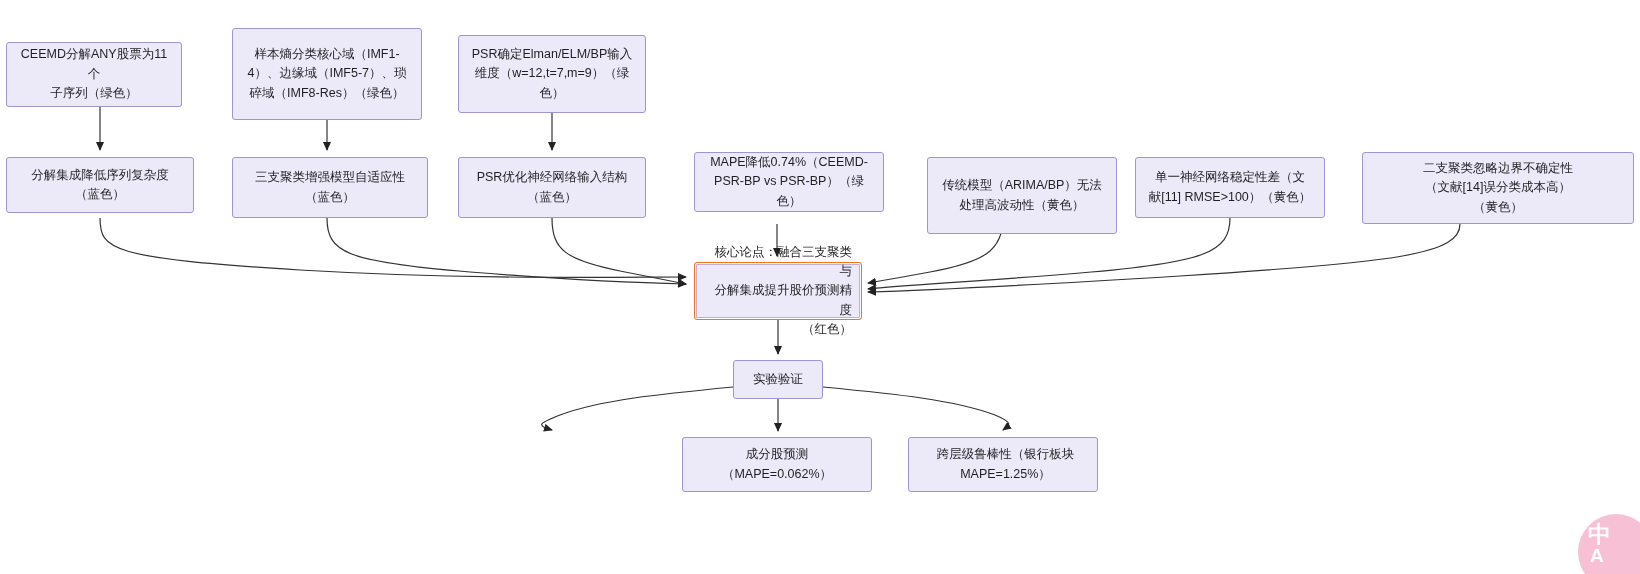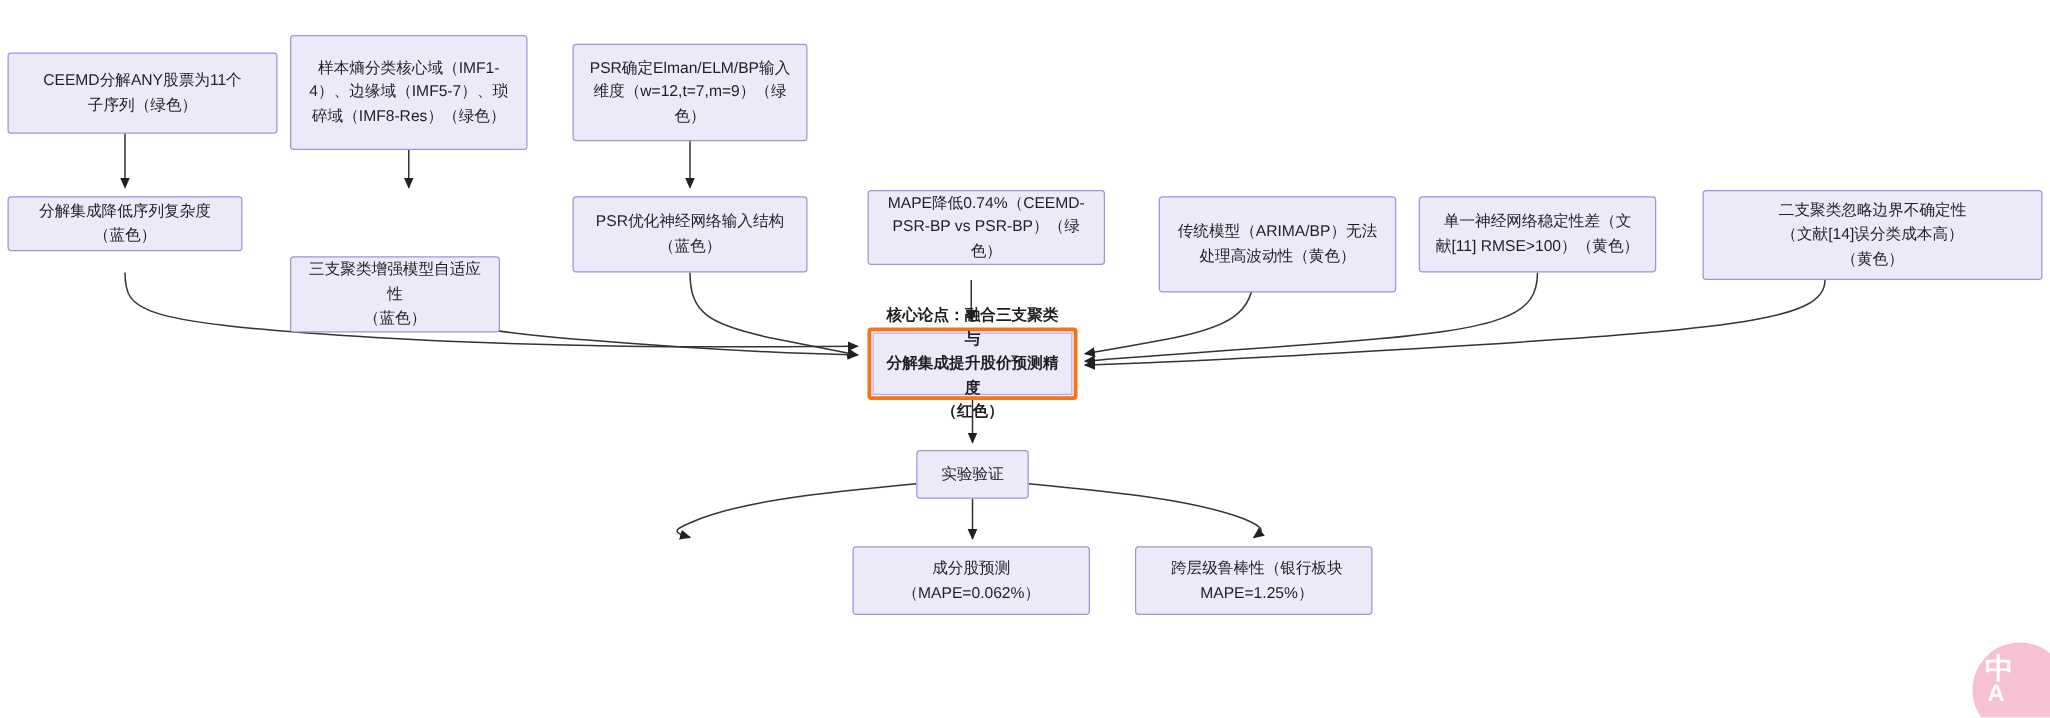--- a/index.html
+++ b/index.html
@@ -35,23 +35,24 @@
     align-items: center;
     justify-content: center;
     text-align: center;
     color: #1f1f23;
     font-size: 12.5px;
     line-height: 1.55;
     padding: 4px 9px;
     z-index: 2;
   }
   .node.core {
-    border: 3px solid #f97316;
+    border: 1px solid #f97316;
     box-shadow: inset 0 0 0 1px #ffffff, inset 0 0 0 2px #b9b0e2;
-    font-weight: bold;
+    font-weight: normal;
+    text-align: right;
   }
   .node .txt {
     display: block;
     width: 100%;
     white-space: pre-line;
   }
   .watermark {
     position: absolute;
     right: -14px;
     bottom: -16px;
@@ -110,40 +111,40 @@
       <path d="M1460,224 C1460,254 1400,262 1180,276 C1000,287 905,291 868,292"></path>
 
       <path d="M778,320 L778,354"></path>
 
       <path d="M733,387 C660,394 600,400 560,415 C540,423 535,425 552,430"></path>
       <path d="M778,399 L778,431"></path>
       <path d="M823,387 C896,394 955,400 995,415 C1014,423 1010,425 1003,430"></path>
     </g>
   </svg>
 
-  <div class="node" style="left:6px;top:42px;width:216px;height:65px;">
+  <div class="node" style="left:6px;top:42px;width:176px;height:65px;">
     <span class="txt">CEEMD分解ANY股票为11个
 子序列（绿色）</span>
   </div>
   <div class="node" style="left:232px;top:28px;width:190px;height:92px;">
     <span class="txt">样本熵分类核心域（IMF1-
 4）、边缘域（IMF5-7）、琐
 碎域（IMF8-Res）（绿色）</span>
   </div>
   <div class="node" style="left:458px;top:35px;width:188px;height:78px;">
     <span class="txt">PSR确定Elman/ELM/BP输入
 维度（w=12,t=7,m=9）（绿
 色）</span>
   </div>
 
-  <div class="node" style="left:6px;top:157px;width:188px;height:44px;">
+  <div class="node" style="left:6px;top:157px;width:188px;height:56px;">
     <span class="txt">分解集成降低序列复杂度
 （蓝色）</span>
   </div>
-  <div class="node" style="left:232px;top:157px;width:168px;height:61px;margin-top:48px;">
+  <div class="node" style="left:232px;top:157px;width:196px;height:61px;">
     <span class="txt">三支聚类增强模型自适应性
 （蓝色）</span>
   </div>
   <div class="node" style="left:458px;top:157px;width:188px;height:61px;">
     <span class="txt">PSR优化神经网络输入结构
 （蓝色）</span>
   </div>
   <div class="node" style="left:682px;top:152px;width:190px;height:60px;margin-left:12px;">
     <span class="txt">MAPE降低0.74%（CEEMD-
 PSR-BP vs PSR-BP）（绿

